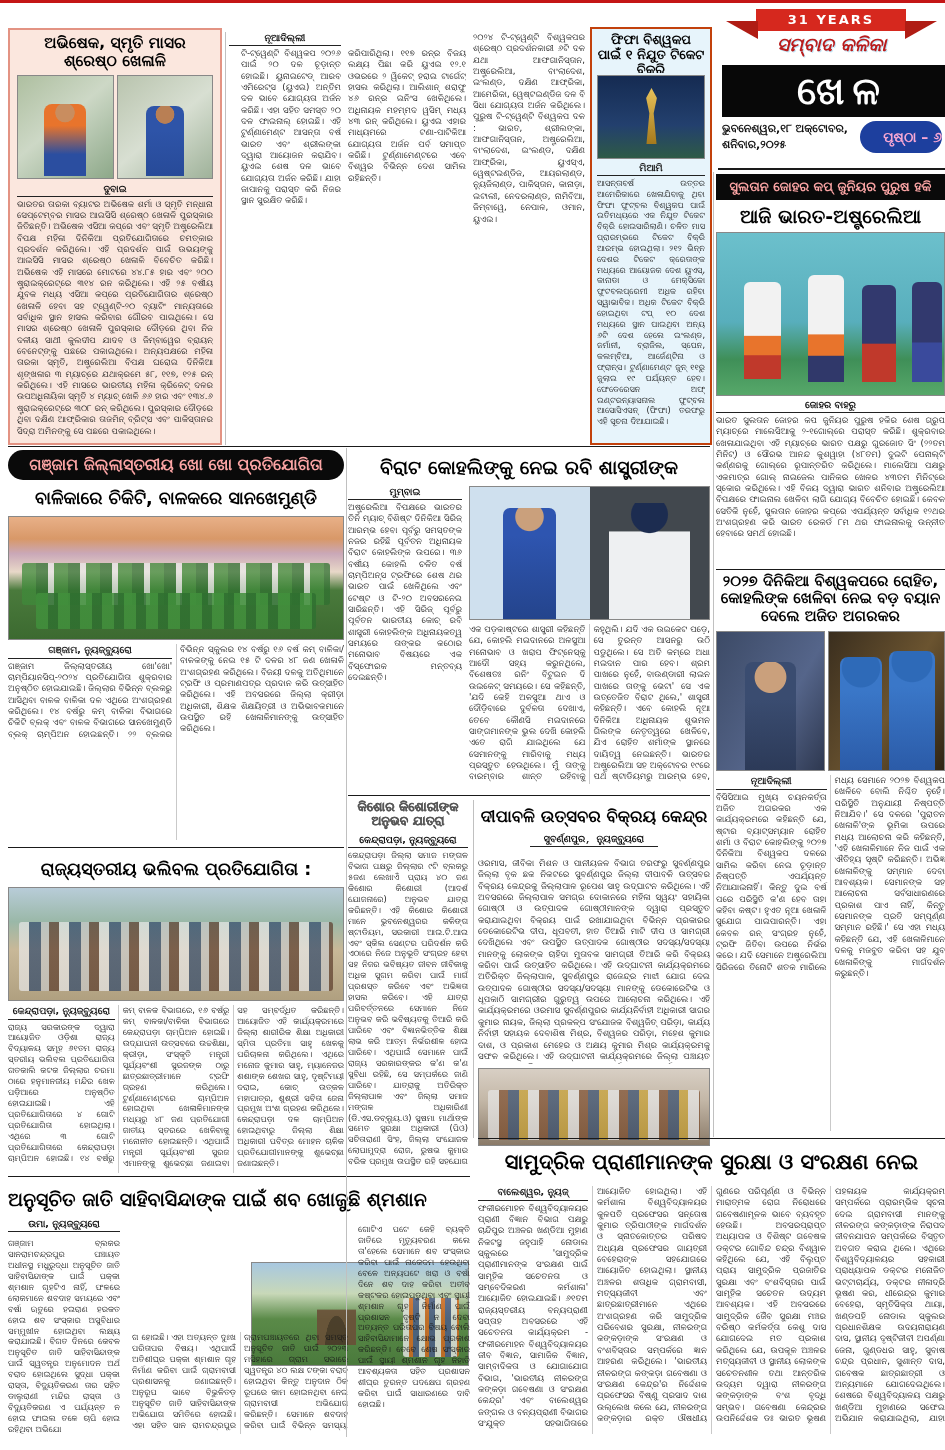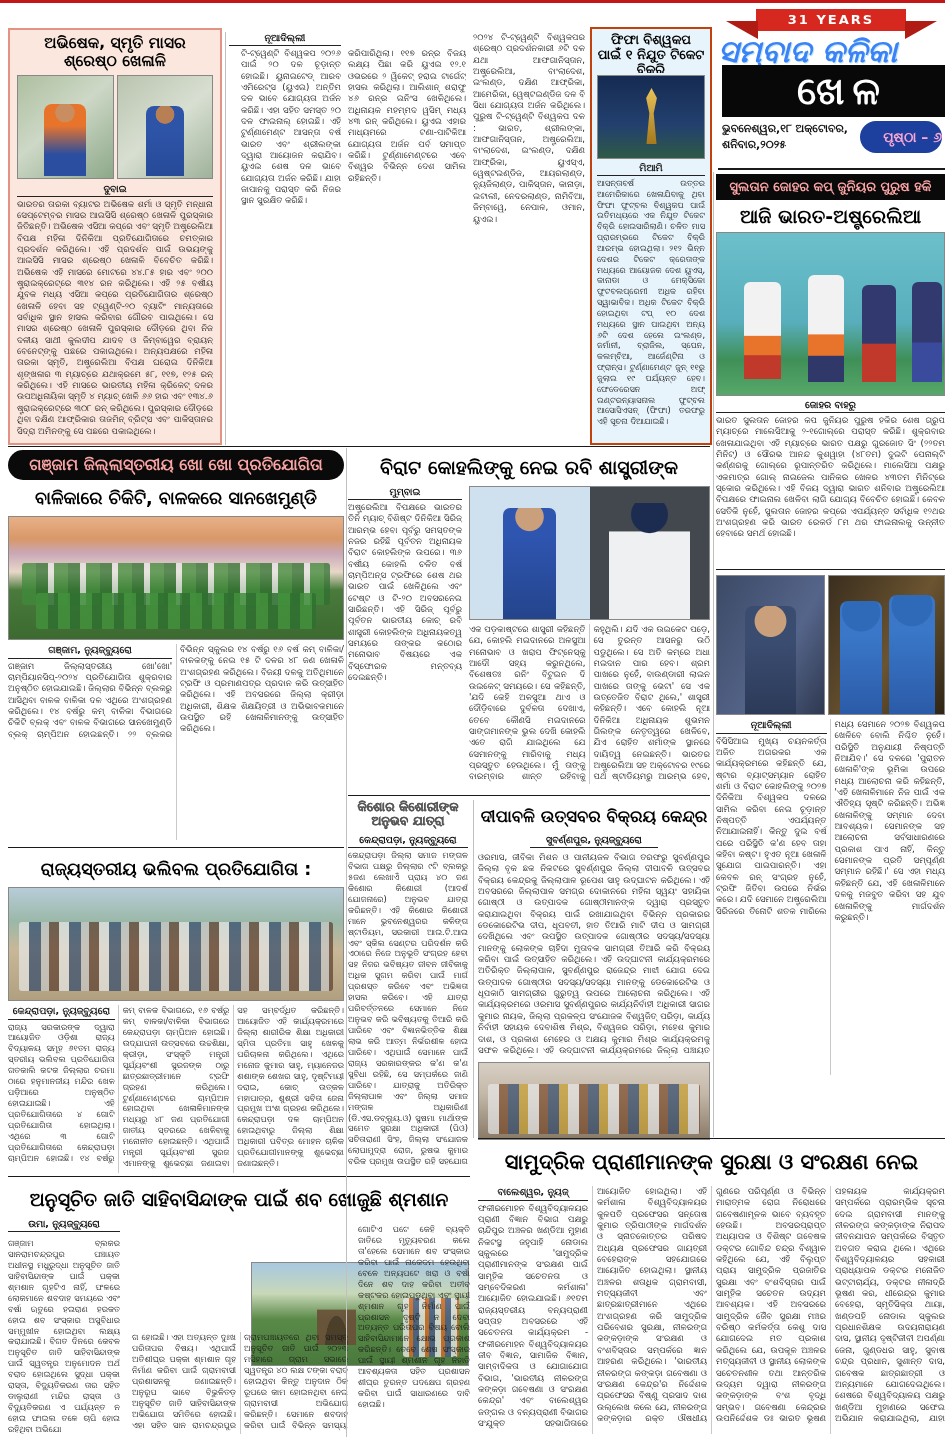--- a/index.html
+++ b/index.html
@@ -16,22 +16,22 @@
   .ph{position:relative;overflow:hidden;background:#bbb;border:1px solid #888;}
   .kicker{background:#0a0a0a;color:#fca5a5;font-weight:bold;text-align:center;overflow:hidden;}
   .hline{background:#1a1a1a;}
   .redline{background:#c41616;}
   .vline{background:#c0c0c0;width:1px;}
   .boxA{background:#fbe7de;border:2px solid #e39383;}
   .boxC{background:#e7f4fb;border:2px solid #c2410c;}
   .ribbon{background:#d6281e;color:#fff;font-weight:bold;text-align:center;
           font-size:13px;line-height:22px;letter-spacing:2px;}
   .ribtail{position:absolute;width:0;height:0;border-style:solid;}
-  .brand{color:#3b82f6;font-weight:bold;font-style:italic;text-align:left;
-         font-size:31px;text-shadow:1px 1px 0 #bfe6f7;}
+  .brand{color:#b91c1c;font-weight:bold;font-style:italic;text-align:center;
+         font-size:19px;text-shadow:1px 1px 0 #bfe6f7;}
   .logobox{background:#080808;color:#fff;text-align:center;font-weight:bold;overflow:hidden;}
   .badge{background:#1d3f9e;color:#f9a8d4;font-weight:bold;border-radius:18px;
          text-align:right;}
   .tcol{overflow:hidden;}
   .trophy2026{background:linear-gradient(160deg,#4d7ecf 0%,#2a55a8 55%,#173a85 100%);
               color:#fff;text-align:center;}
   .gold{background:linear-gradient(#e8c25a,#a5791c);}
 </style>
 </head>
 <body>
@@ -101,20 +101,21 @@
       <div class="abs" style="left:40%;top:26%;width:16%;height:66%;background:linear-gradient(#f2f2f2 55%,#e8742c 56% 75%,#30386a 76%);border-radius:6px 6px 0 0;"></div>
       <div class="abs" style="left:64%;top:32%;width:15%;height:60%;background:linear-gradient(#32396e 60%,#c0392b 61%);border-radius:6px 6px 0 0;"></div>
       <div class="abs" style="left:86%;top:30%;width:13%;height:62%;background:linear-gradient(#32396e 60%,#3a4a9c 61%);border-radius:6px 6px 0 0;"></div>
     </div>
     <div class="dl" style="margin-top:3px;">ଜୋହର ବାହରୁ</div>
     <div class="bd" style="height:146px;">ଭାରତ ସୁଲତାନ ଜୋହର କପ ଜୁନିୟର ପୁରୁଷ ହକିର ଶେଷ ଗ୍ରୁପ ମ୍ୟାଚ୍‌ରେ ମାଲେସିଆକୁ ୨-୧ଗୋଲ୍‌ରେ ପରାସ୍ତ କରିଛି। ଶୁକ୍ରବାର ଖେଳାଯାଇଥିବା ଏହି ମ୍ୟାଚ୍‌ରେ ଭାରତ ପକ୍ଷରୁ ଗୁରଜୋତ ସିଂ (୨୨ତମ ମିନିଟ୍) ଓ ସୌରଭ ଆନନ୍ଦ କୁଶୱାହା (୪୮ତମ) ଦୁଇଟି ପେନାଲ୍ଟି କର୍ଣ୍ଣରକୁ ଗୋଲ୍‌ରେ ରୂପାନ୍ତରିତ କରିଥିଲେ। ମାଲେସିଆ ପକ୍ଷରୁ ଏକମାତ୍ର ଗୋଲ୍ ନାଇଜେଲ ପାନିକର ଖେଳର ୪୩ତମ ମିନିଟ୍‌ରେ ସ୍କୋର କରିଥିଲେ। ଏହି ବିଜୟ ଦ୍ୱାରା ଭାରତ ଶନିବାର ଅଷ୍ଟ୍ରେଲିଆ ବିପକ୍ଷରେ ଫାଇନାଲ ଖେଳିବା ଲାଗି ଯୋଗ୍ୟ ବିବେଚିତ ହୋଇଛି। କେବଳ ସେତିକି ନୁହେଁ, ସୁଲତାନ ଜୋହର କପ୍‌ରେ ଏପର୍ଯ୍ୟନ୍ତ ସର୍ବାଧିକ ୧୨ଥର ଅଂଶଗ୍ରହଣ କରି ଭାରତ ରେକର୍ଡ ୮ମ ଥର ଫାଇନାଲକୁ ଉନ୍ନୀତ ହେବାରେ ସମର୍ଥ ହୋଇଛି।</div>
   </div>
   <div class="abs hline" style="left:716px;top:569px;width:229px;height:1px;"></div>
 
   <div class="abs" style="left:716px;top:573px;width:229px;height:564px;">
+    <div class="hl" style="font-size:15px;text-align:center;height:56px;">୨୦୨୭ ଦିନିକିଆ ବିଶ୍ୱକପରେ ରୋହିତ, କୋହଲିଙ୍କ ଖେଳିବା ନେଇ ବଡ଼ ବୟାନ ଦେଲେ ଅଜିତ ଅଗରକର</div>
     <div style="display:flex;gap:3px;margin-top:2px;">
       <div class="ph" style="width:48%;height:138px;background:linear-gradient(120deg,#3c4a66 0%,#55658a 60%,#2e3850 100%);">
         <div class="abs" style="left:26%;top:22%;width:48%;height:78%;background:radial-gradient(circle at 50% 14%,#caa07c 16%,transparent 17%),linear-gradient(#3a4c70 35%,#2c3a58 100%);border-radius:8px 8px 0 0;"></div>
       </div>
       <div class="ph" style="width:52%;height:138px;background:linear-gradient(120deg,#3a2e1e 0%,#6b5430 55%,#2e2414 100%);">
         <div class="abs" style="left:10%;top:18%;width:36%;height:82%;background:radial-gradient(circle at 50% 10%,#2e6ab8 18%,transparent 19%),linear-gradient(#3a77c8 30%,#2b5ba8 100%);border-radius:8px 8px 0 0;"></div>
         <div class="abs" style="left:52%;top:14%;width:40%;height:86%;background:radial-gradient(circle at 50% 9%,#2e6ab8 18%,transparent 19%),linear-gradient(#3a77c8 30%,#2b5ba8 100%);border-radius:8px 8px 0 0;"></div>
       </div>
     </div>
     <div class="bd cols2" style="height:356px;margin-top:4px;">
@@ -168,29 +169,29 @@
   <div class="abs hline" style="left:348px;top:795px;width:362px;height:1px;"></div>
 
   <div class="abs" style="left:348px;top:800px;width:120px;height:372px;">
     <div class="hl" style="font-size:12.5px;color:#6d6d6d;text-align:center;height:34px;-webkit-text-stroke:.3px #555;">କିଶୋର କିଶୋରୀଙ୍କ ଅନୁଭବ ଯାତ୍ରା</div>
     <div class="dl">କେନ୍ଦ୍ରାପଡ଼ା, ନ୍ୟୁଜ୍‌ବ୍ୟୁରୋ</div>
     <div class="bd" style="height:316px;font-size:8.3px;">କେନ୍ଦ୍ରାପଡ଼ା ଜିଲ୍ଲା ସମାଜ ମଙ୍ଗଳ ବିଭାଗ ପକ୍ଷରୁ ଜିଲ୍ଲାର ୯ଟି ବ୍ଲକରୁ ୫ଜଣ ଲେଖାଏଁ ପ୍ରାୟ ୪୦ ଜଣ କିଶୋର କିଶୋରୀ (ଆଦର୍ଶ ଯୋଜନାରେ) ଅନୁଭବ ଯାତ୍ରା କରିଛନ୍ତି। ଏହି କିଶୋର କିଶୋରୀ ମାନେ ଭୁବନେଶ୍ୱରର କଳିଙ୍ଗ ଷ୍ଟାଡିୟମ, ସରକାରୀ ଆଇ.ଟି.ଆଇ ଏବଂ ସ୍କିଲ ସେଣ୍ଟର ପରିଦର୍ଶନ କରି ଏଠାରେ ନିଜେ ଅନୁଭୂତି ସଂଗ୍ରହ ହେବା ସହ ନିଜର ଭବିଷ୍ୟତ ଜୀବନ ଜୀବିକାକୁ ଅଧିକ ସୁଗମ କରିବା ପାଇଁ ମାର୍ଗ ପ୍ରଶସ୍ତ କରିବେ ଏବଂ ଅଭିଜ୍ଞତା ହାସଲ କରିବେ। ଏହି ଯାତ୍ରା ପରିବର୍ତ୍ତନରେ ସେମାନେ ନିଜେ ଅନୁଭବ କରି ଭବିଷ୍ୟତକୁ ତିଆରି କରି ପାରିବେ ଏବଂ ବିଜ୍ଞାନଭିତ୍ତିକ ଶିକ୍ଷା ଲାଭ କରି ଆତ୍ମ ନିର୍ଭରଶୀଳ ହୋଇ ପାରିବେ। ଏଥିପାଇଁ ସେମାନେ ପାଇଁ ରାଜ୍ୟ ସରକାରଙ୍କର କ'ଣ କ'ଣ ସୁବିଧା ରହିଛି, ସେ ସମ୍ପର୍କରେ ଜାଣି ପାରିବେ। ଯାତ୍ରାକୁ ଅତିରିକ୍ତ ଜିଲ୍ଲାପାଳ ଏବଂ ଜିଲ୍ଲା ସମାଜ ମଙ୍ଗଳ ଅଧିକାରିଣୀ (ଡି.ଏସ.ଡବ୍ଲ୍ୟୁ.ଓ) ସୁଷମା ମାର୍ଥାଙ୍କ ସମେତ ସୁରକ୍ଷା ଅଧିକାରୀ (ପିଓ) ସଚିତାରାଣୀ ସିଂହ, ଜିଲ୍ଲା ସଂଯୋଜକ ଲୋପାମୁଦ୍ରା ରୋଜ, ରୁଷଭ କୁମାର ବରିକ ପ୍ରମୁଖ ଉପସ୍ଥିତ ରହି ସହଯୋଗ କରିଥିଲେ।</div>
   </div>
 
   <div class="abs" style="left:478px;top:800px;width:232px;height:338px;">
     <div class="hl" style="font-size:16.5px;text-align:center;height:34px;line-height:34px;">ଦୀପାବଳି ଉତ୍ସବର ବିକ୍ରୟ କେନ୍ଦ୍ର ଉଦ୍‌ଘାଟିତ</div>
-    <div class="dl" style="width:55%;margin:0 auto 4px;">ସୁବର୍ଣ୍ଣପୁର, ନ୍ୟୁଜ୍‌ବ୍ୟୁରୋ</div>
+    <div class="dl" style="width:55%;margin:0 auto 11px;font-family:Liberation Mono, monospace;">ସୁବର୍ଣ୍ଣପୁର, ନ୍ୟୁଜ୍‌ବ୍ୟୁରୋ</div>
     <div class="bd" style="height:206px;">ଓରମାସ, ଜୀବିକା ମିଶନ ଓ ପାନୀୟଜଳ ବିଭାଗ ତରଫରୁ ସୁବର୍ଣ୍ଣପୁର ଜିଲ୍ଲା ବୃକ ଛକ ନିକଟରେ ସୁବର୍ଣ୍ଣପୁର ଜିଲ୍ଲା ଦୀପାବଳି ଉତ୍ସବର ବିକ୍ରୟ କେନ୍ଦ୍ରକୁ ଜିଲ୍ଲାପାଳ ରୂପେଶ ସାହୁ ଉଦ୍‌ଘାଟନ କରିଥିଲେ। ଏହି ଅବସରରେ ଜିଲ୍ଲାପାଳ ସମଗ୍ର ଦୋକାନରେ ମହିଳା ସ୍ୱୟଂ ସହାୟିକା ଗୋଷ୍ଠୀ ଓ ଉତ୍ପାଦକ ଗୋଷ୍ଠୀମାନଙ୍କ ଦ୍ୱାରା ପ୍ରସ୍ତୁତ କରାଯାଇଥିବା ବିକ୍ରୟ ପାଇଁ ରଖାଯାଇଥିବା ବିଭିନ୍ନ ପ୍ରକାରର ଡେକୋରେଟିଭ ଦୀପ, ଧୂପବତୀ, ହାତ ତିଆରି ମାଟି ଦୀପ ଓ ସାମଗ୍ରୀ ଦେଖିଥିଲେ ଏବଂ ଉପସ୍ଥିତ ଉତ୍ପାଦକ ଗୋଷ୍ଠୀର ସଦସ୍ୟ/ସଦସ୍ୟା ମାନଙ୍କୁ ଲୋକଙ୍କ ଚାହିଦା ମୁତାବକ ସାମଗ୍ରୀ ତିଆରି କରି ବିକ୍ରୟ କରିବା ପାଇଁ ଉତ୍ସାହିତ କରିଥିଲେ। ଏହି ଉଦ୍‌ଘାଟନୀ କାର୍ଯ୍ୟକ୍ରମରେ ଅତିରିକ୍ତ ଜିଲ୍ଲାପାଳ, ସୁବର୍ଣ୍ଣପୁର ରାଜେନ୍ଦ୍ର ମାଝୀ ଯୋଗ ଦେଇ ଉତ୍ପାଦକ ଗୋଷ୍ଠୀର ସଦସ୍ୟ/ସଦସ୍ୟା ମାନଙ୍କୁ ଡେକୋରେଟିଭ ଓ ଧୂପକାଠି ସାମଗ୍ରୀର ଗୁରୁତ୍ୱ ଉପରେ ଆଲୋଚନା କରିଥିଲେ। ଏହି କାର୍ଯ୍ୟକ୍ରମରେ ଓରମାସ ସୁବର୍ଣ୍ଣପୁରର କାର୍ଯ୍ୟନିର୍ବାହୀ ଅଧିକାରୀ ସାଗର କୁମାର ନାୟକ, ଜିଲ୍ଲା ପ୍ରକଳ୍ପ ସଂଯୋଜକ ବିଶ୍ୱଜିତ୍ ପରିଡ଼ା, କାର୍ଯ୍ୟ ନିର୍ବାହୀ ସହାୟକ ଦେବାଶିଷ ମିଶ୍ର, ବିଶ୍ୱଜର ପରିଡ଼ା, ମହେଶ କୁମାର ଦାଶ, ଓ ପ୍ରକାଶ ମେହେର ଓ ଅକ୍ଷୟ କୁମାର ମିଶ୍ର କାର୍ଯ୍ୟକ୍ରମକୁ ସଫଳ କରିଥିଲେ। ଏହି ଉଦ୍‌ଘାଟନୀ କାର୍ଯ୍ୟକ୍ରମରେ ଜିଲ୍ଲା ପଞ୍ଚାୟତ ଅଧିକାରୀ ତଥା ଜିଲ୍ଲା ସୂଚନା ଓ ଲୋକସଂପର୍କ ଅଧିକାରୀ, ଅର୍ଜୁନ ମାଝୀଙ୍କ ସହିତ ସାଧବ ପତ୍ରମାନଙ୍କର ସାମ୍ବାଦିକ ଓ ବୈଦ୍ୟୁତିକ ଗଣମାଧ୍ୟମର ପ୍ରତିନିଧିମାନେ ଉପସ୍ଥିତ ଥିଲେ।</div>
     <div class="ph" style="height:76px;margin-top:4px;background:linear-gradient(#d8cfc4 0%,#c4b8a8 40%,#8a7a68 100%);">
       <div class="abs" style="left:4%;top:28%;width:92%;height:66%;background:repeating-linear-gradient(90deg,#e8e8e8 0 11px,#7a4a2a 11px 20px,#30486a 20px 31px,#c8a030 31px 40px);opacity:.7;border-radius:3px;"></div>
     </div>
   </div>
 
   <div class="abs" style="left:8px;top:1180px;width:462px;height:254px;">
-    <div class="hl" style="font-size:19px;text-align:center;height:38px;line-height:38px;">ଅନୁସୂଚିତ ଜାତି ସାହିବାସିନ୍ଦାଙ୍କ ପାଇଁ ଶବ ଖୋଜୁଛି ଶ୍ମଶାନ</div>
+    <div class="hl" style="font-size:19px;text-align:left;height:38px;line-height:38px;">ଅନୁସୂଚିତ ଜାତି ସାହିବାସିନ୍ଦାଙ୍କ ପାଇଁ ଶବ ଖୋଜୁଛି ଶ୍ମଶାନ</div>
     <div style="display:flex;gap:7px;">
       <div style="width:112px;">
         <div class="dl">ଉମା, ନ୍ୟୁଜ୍‌ବ୍ୟୁରୋ</div>
       </div>
       <div class="abs ph" style="left:124px;top:44px;width:216px;height:102px;background:linear-gradient(#a8c8e0 0%,#c8d8b8 30%,#5a8a48 55%,#4a7a3c 100%);">
         <div class="abs" style="left:30%;top:30%;width:18%;height:50%;background:radial-gradient(ellipse at 50% 100%,#4a3828 40%,transparent 41%),linear-gradient(transparent 30%,#6a5038 31%);opacity:.9;"></div>
         <div class="abs" style="right:4%;top:34%;width:26%;height:58%;background:repeating-linear-gradient(90deg,#e8e8e8 0 6px,#d86820 6px 10px,#4a5a8a 10px 16px);opacity:.8;border-radius:3px;"></div>
       </div>
     </div>
     <div class="bd" style="position:absolute;left:0;top:58px;width:112px;height:196px;font-size:8.3px;">ଗଞ୍ଜାମ ବ୍ଲକର ସାନରାମଚନ୍ଦ୍ରପୁର ପଞ୍ଚାୟତ ଅଧୀନସ୍ଥ ମଧୁରୁଦ୍ଧା ଅନୁସୂଚିତ ଜାତି ସାହିବାସିନ୍ଦାଙ୍କ ପାଇଁ ପକ୍କା ଶ୍ମଶାନ ଗୃହଟିଏ ନାହିଁ, ଫଳରେ ଲୋକମାନେ ଶବଦାହ ସମୟରେ ଏବଂ ବର୍ଷା ଋତୁରେ ହଇରାଣ ହରକତ ହୋଇ ଶବ ସଂସ୍କାର ଅସୁବିଧାର ସମ୍ମୁଖୀନ ହୋଇଥିବା ଲକ୍ଷ୍ୟ କରାଯାଇଛି। ବିଗତ ଦିନରେ କେବଳ ଅନୁସୂଚିତ ଜାତି ସାହିବାସିନ୍ଦାଙ୍କ ପାଇଁ ସ୍ୱତନ୍ତ୍ର ଅନୁମୋଦନ ଅର୍ଥ ବରାଦ ହୋଇଥିଲେ ସୁଦ୍ଧା ପକ୍କା ରାସ୍ତା, ବିଦ୍ୟୁତିକରଣ ତାର ସହିତ ଡାଲୁରାଣୀ ମନ୍ଦିର ରାସ୍ତା ଓ ବିଦ୍ୟୁତିକରଣ ଏ ପର୍ଯ୍ୟନ୍ତ ନ ହୋଇ ଫାଇଲ ତଳେ ଚାପି ହୋଇ ରହିଥିବା ଅଭିଯୋ</div>

